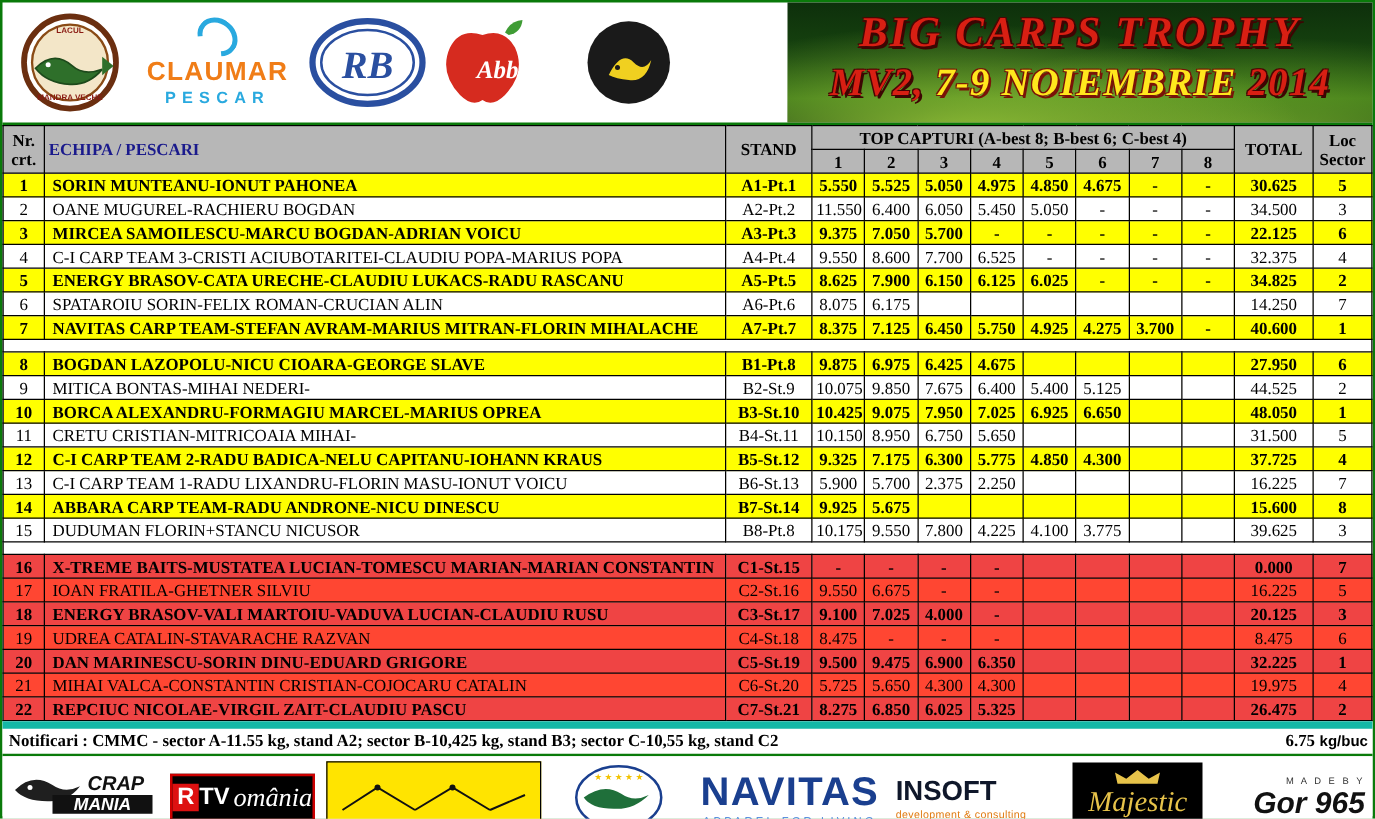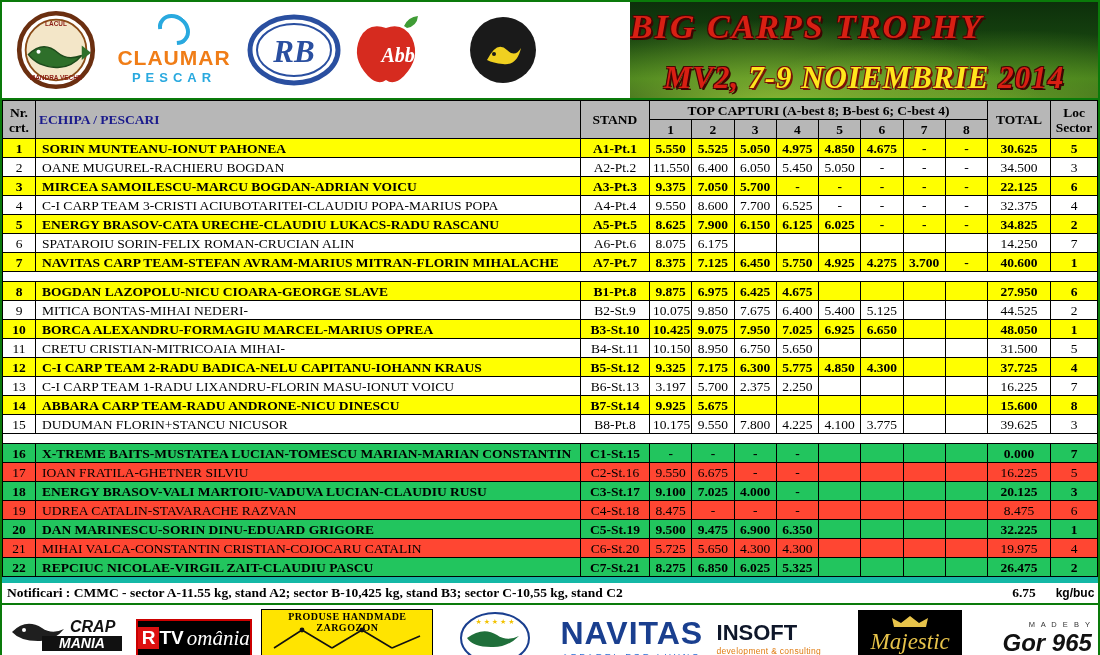--- a/index.html
+++ b/index.html
@@ -35,28 +35,28 @@
 
   .title-block{
     flex:1;position:relative;
     background:
       radial-gradient(ellipse at 30% 120%, #9ac93a 0%, rgba(154,201,58,0) 60%),
       radial-gradient(ellipse at 80% 130%, #7fb62f 0%, rgba(127,182,47,0) 55%),
       linear-gradient(180deg,#0d2f0b 0%, #17450f 45%, #2a6612 80%, #0e3a0c 100%);
       overflow:hidden;
   }
   .title-1{
-    position:absolute;top:8px;left:0;right:0;
+    position:absolute;top:8px;left:0;right:0;text-align:center;
     font-family:"Liberation Serif",serif;font-weight:bold;font-style:italic;
     font-size:34px;letter-spacing:2px;line-height:1;
   }
   .title-2{
     position:absolute;top:48px;left:0;right:0;text-align:center;
     font-family:"Liberation Serif",serif;font-weight:bold;font-style:italic;
-    font-size:31px;letter-spacing:1px;line-height:1;margin-top:12px;
+    font-size:31px;letter-spacing:1px;line-height:1;
   }
   .ty{color:#ffe71d;text-shadow:2px 2px 0 #7a1208, -1px -1px 0 #7a1208, 1px -1px 0 #7a1208, -1px 1px 0 #7a1208;}
   .tr{color:#d81f13;text-shadow:2px 2px 0 #3d0503, -1px -1px 0 #4a0604, 1px -1px 0 #4a0604, -1px 1px 0 #4a0604;}
 
   
   table{border-collapse:collapse;width:100%;table-layout:fixed;}
   .grid td,.grid th{
     border:1px solid #000;
     font-size:13.5px;
     padding:0 3px;
@@ -74,34 +74,34 @@
   .c-nr{width:26px;text-align:center;}
   .c-team{width:538px;text-align:left;padding-left:6px;}
   .c-stand{width:62px;text-align:center;}
   .c-cap{width:48px;text-align:center;}
   .c-total{width:56px;text-align:center;}
   .c-loc{width:40px;text-align:center;}
 
   tbody td{background:#ffffff;}
   tr.yellow td{background:#ffff00;font-weight:bold;}
   tr.plain td{background:#ffffff;}
-  tr.red td{background:#22c55e;font-weight:bold;}
+  tr.red td{background:#ef4444;font-weight:bold;}
   tr.redplain td{background:#ff4632;}
   td.num{text-align:center;}
   td.team{text-align:left;padding-left:6px;}
   .sep td{height:9px;background:#ffffff;border-left:1px solid #000;border-right:1px solid #000;border-top:1px solid #000;border-bottom:1px solid #000;}
 
   
   .notebar{
     display:flex;align-items:center;height:20px;
     border-top:6px solid #14b8a6;border-bottom:2px solid #0a7a0a;
     background:#ffffff;
   }
   .notebar .txt{flex:1;font-weight:bold;font-size:13.5px;padding-left:5px;font-family:"Liberation Serif",serif;}
-  .notebar .val{width:56px;text-align:center;font-weight:bold;font-size:13.5px;}
+  .notebar .val{width:56px;text-align:right;font-weight:bold;font-size:13.5px;}
   .notebar .unit{width:46px;text-align:center;font-weight:bold;font-size:12px;font-family:"Liberation Sans",sans-serif;}
 
   
   .sponsors{
     height:62px;display:flex;align-items:center;justify-content:space-between;
     padding:2px 6px;background:#ffffff;
   }
   .sp{display:flex;align-items:center;justify-content:center;height:58px;}
   .sp-crapmania{width:118px;}
   .sp-rtv{width:112px;height:34px;background:#000;border:2px solid #c00;display:flex;align-items:center;justify-content:center;}
@@ -397,21 +397,21 @@
           <td class="c-cap num">4.300</td>
           <td class="c-cap num"></td>
           <td class="c-cap num"></td>
           <td class="c-total num">37.725</td>
           <td class="c-loc num">4</td>
         </tr>
         <tr class="plain">
           <td class="c-nr num">13</td>
           <td class="c-team team">C-I CARP TEAM 1-RADU LIXANDRU-FLORIN MASU-IONUT VOICU</td>
           <td class="c-stand num">B6-St.13</td>
-          <td class="c-cap num">3.197</td>
+          <td class="c-cap num">5.900</td>
           <td class="c-cap num">5.700</td>
           <td class="c-cap num">2.375</td>
           <td class="c-cap num">2.250</td>
           <td class="c-cap num"></td>
           <td class="c-cap num"></td>
           <td class="c-cap num"></td>
           <td class="c-cap num"></td>
           <td class="c-total num">16.225</td>
           <td class="c-loc num">7</td>
         </tr>
@@ -578,21 +578,20 @@
     <div class="sp">
       <div class="sp-rtv">
         <span class="rtv-r">R</span>
         <span class="rtv-t">TV</span>
         <span class="rtv-o">omânia</span>
       </div>
     </div>
 
     <div class="sp">
       <div class="sp-zargozon">
-        <div class="zt">PRODUSE HANDMADE ZARGOZON</div>
         <svg viewBox="0 0 170 34" width="170" height="34" style="position:absolute;top:12px;left:0;">
           <path d="M12 26 L40 8 L70 26 M70 26 L100 8 L130 26 M130 26 L158 14" stroke="#111" stroke-width="1.6" fill="none"></path>
           <circle cx="40" cy="8" r="2.4" fill="#111"></circle>
           <circle cx="100" cy="8" r="2.4" fill="#111"></circle>
         </svg>
         <div class="zb">(cobre, mincioage, catapulte)</div>
       </div>
     </div>
 
     <div class="sp sp-stars">

